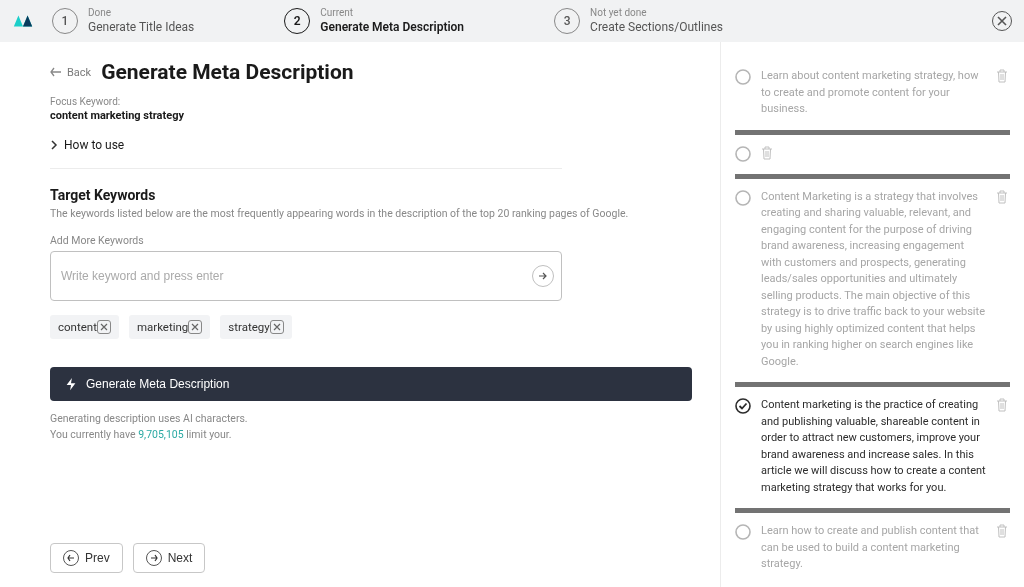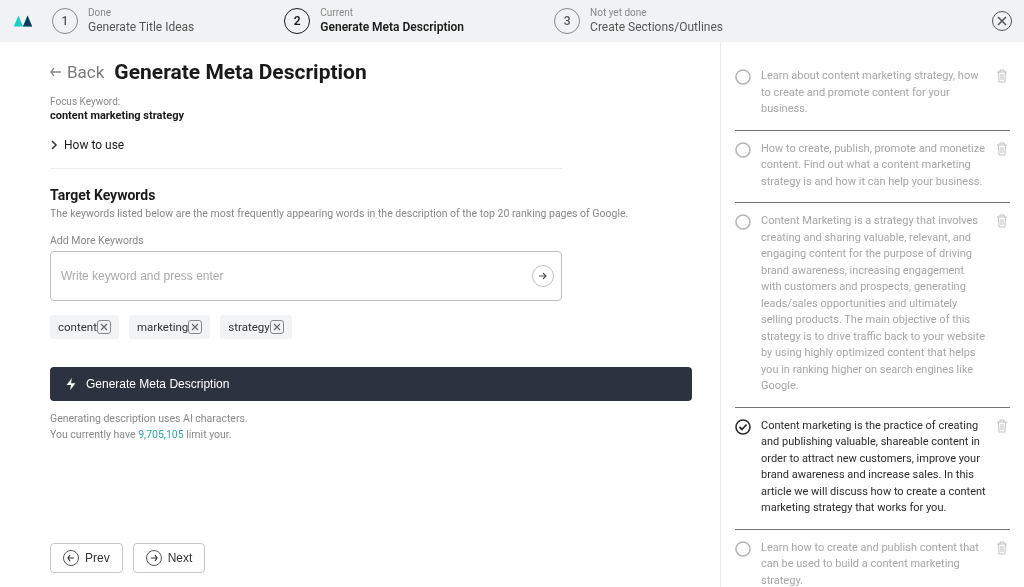--- a/index.html
+++ b/index.html
@@ -80,21 +80,21 @@
   border-left: 1px solid #ececec;
   padding: 16px 14px 10px 14px;
   overflow-y: auto;
   background: #fff;
 }
 .back-link {
   display: inline-flex;
   align-items: center;
   gap: 5px;
   color: #7a7a7a;
-  font-size: 17px;
+  font-size: 11px;
   cursor: pointer;
 }
 .title-row { display:flex; align-items:center; gap: 10px; margin-bottom: 8px;}
 .page-title { font-size: 21px; font-weight: 700; color:#1a1a1a; }
 .kw-label { font-size: 10px; color:#888; margin-top:4px; }
 .kw-value { font-size: 11px; font-weight:700; color:#1a1a1a; margin-top:2px; }
 .howto-row { display:flex; align-items:center; gap:6px; margin-top:16px; font-size:12px; cursor:pointer;}
 .divider { height:1px; background:#ececec; margin:16px 0 18px 0; width: 512px;}
 .section-title { font-size:14px; font-weight:700; margin-bottom:4px;}
 .section-sub { font-size:10.5px; color:#888; margin-bottom:14px; }
@@ -130,21 +130,21 @@
 .footer-nav {
   position:absolute; bottom:14px; left:50px; display:flex; gap:10px;align-items:center;
 }
 .nav-btn {
   display:inline-flex; align-items:center; gap:6px;
   background:#fff; border:1.5px solid #c7c7c7; border-radius:4px;
   padding:6px 12px; font-size:12px; color:#333; cursor:pointer;
 }
 .nav-circle{ width:16px;height:16px;border:1.3px solid #555;border-radius:50%;display:flex;align-items:center;justify-content:center;font-size:10px;}
 .sugg {
-  display:flex; gap:10px; padding:10px 0 12px 0; border-bottom:1px solid #737373;
+  display:flex; gap:10px; padding:10px 0 12px 0; border-bottom:5px solid #737373;
   align-items:flex-start;
 }
 .sugg:last-child{border-bottom:none;}
 .sugg-radio { flex:none; width:16px;height:16px; margin-top:1px; cursor:pointer;}
 .sugg-radio svg{display:block;}
 .sugg-text { flex:1; font-size:11px; line-height:1.5; color:#a6a6a6;}
 .sugg.selected .sugg-text{ color:#2c2c2c; font-weight:400;}
 .sugg-del { width:14px; height:14px; color:#b5b5b5; cursor:pointer; flex:none; margin-top:1px;}
 </style>
 </head>
@@ -287,21 +287,20 @@
           <span class="sugg-del"><svg width="12" height="14" viewBox="0 0 12 14">
               <path d="M1 3 H11 M4 3 V1 H8 V3 M2.5 3 L3 13 H9 L9.5 3 M5 5 V11 M7 5 V11" stroke="#c0c0c0" stroke-width="1" fill="none"></path>
             </svg></span>
         </div>
         <div class="sugg">
           <span class="sugg-radio">
             <svg width="16" height="16" viewBox="0 0 16 16">
               <circle cx="8" cy="8" r="7" fill="none" stroke="#b5b5b5" stroke-width="1.6"></circle>
             </svg>
           </span>
-          <div class="sugg-text">How to create, publish, promote and monetize content. Find out what a content marketing strategy is and how it can help your business.</div>
           <span class="sugg-del"><svg width="12" height="14" viewBox="0 0 12 14">
               <path d="M1 3 H11 M4 3 V1 H8 V3 M2.5 3 L3 13 H9 L9.5 3 M5 5 V11 M7 5 V11" stroke="#c0c0c0" stroke-width="1" fill="none"></path>
             </svg></span>
         </div>
         <div class="sugg">
           <span class="sugg-radio">
             <svg width="16" height="16" viewBox="0 0 16 16">
               <circle cx="8" cy="8" r="7" fill="none" stroke="#b5b5b5" stroke-width="1.6"></circle>
             </svg>
           </span>

